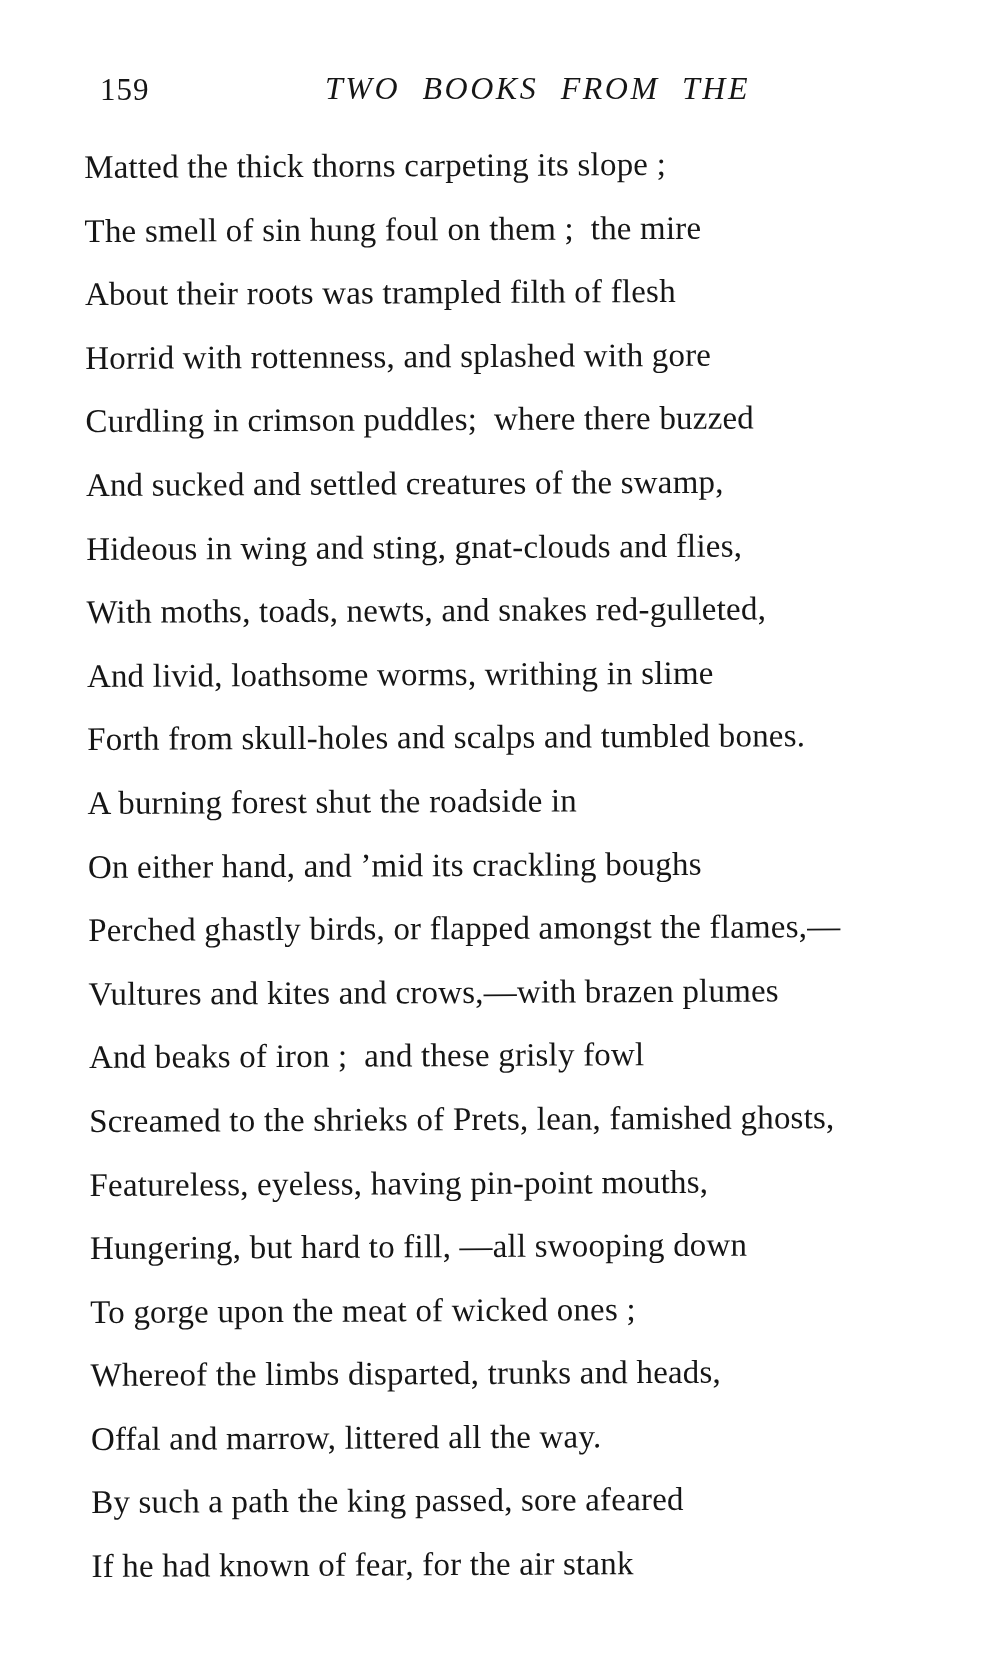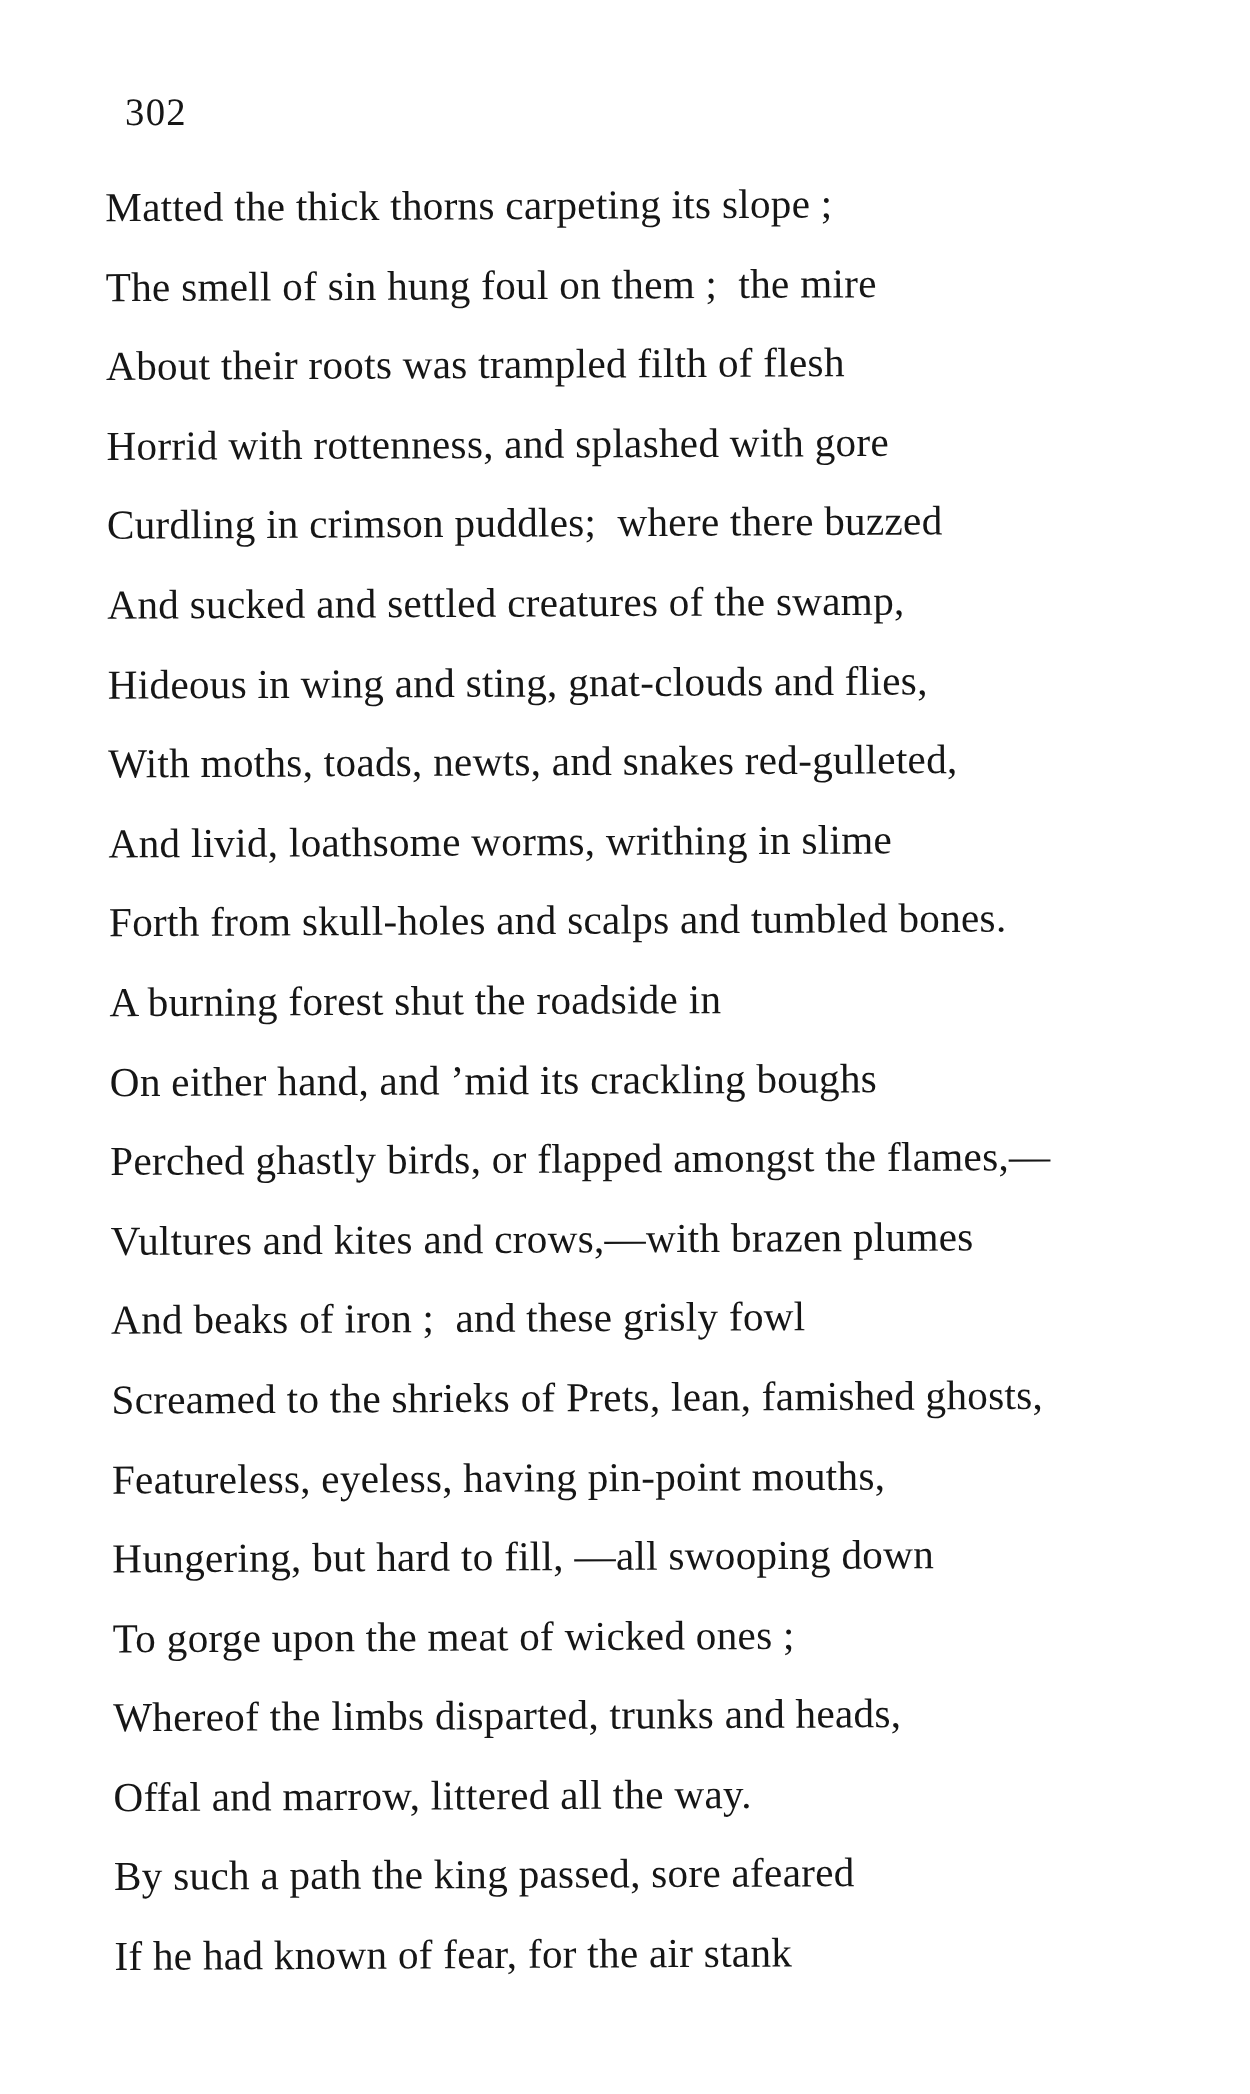--- a/index.html
+++ b/index.html
@@ -54,21 +54,22 @@
     letter-spacing: 0.2px;
     white-space: pre;
   }
 </style>
 </head>
 <body>
 
 <div class="page">
 
   <div class="header">
-    <span class="page-num">302</span>
+    <span class="page-num">159</span>
+    <span class="running-title">TWO BOOKS FROM THE</span>
   </div>
 
   <div class="poem">
     <div class="line">Matted the thick thorns carpeting its slope ;</div>
     <div class="line">The smell of sin hung foul on them ;  the mire</div>
     <div class="line">About their roots was trampled filth of flesh</div>
     <div class="line">Horrid with rottenness, and splashed with gore</div>
     <div class="line">Curdling in crimson puddles;  where there buzzed</div>
     <div class="line">And sucked and settled creatures of the swamp,</div>
     <div class="line">Hideous in wing and sting, gnat-clouds and flies,</div>

